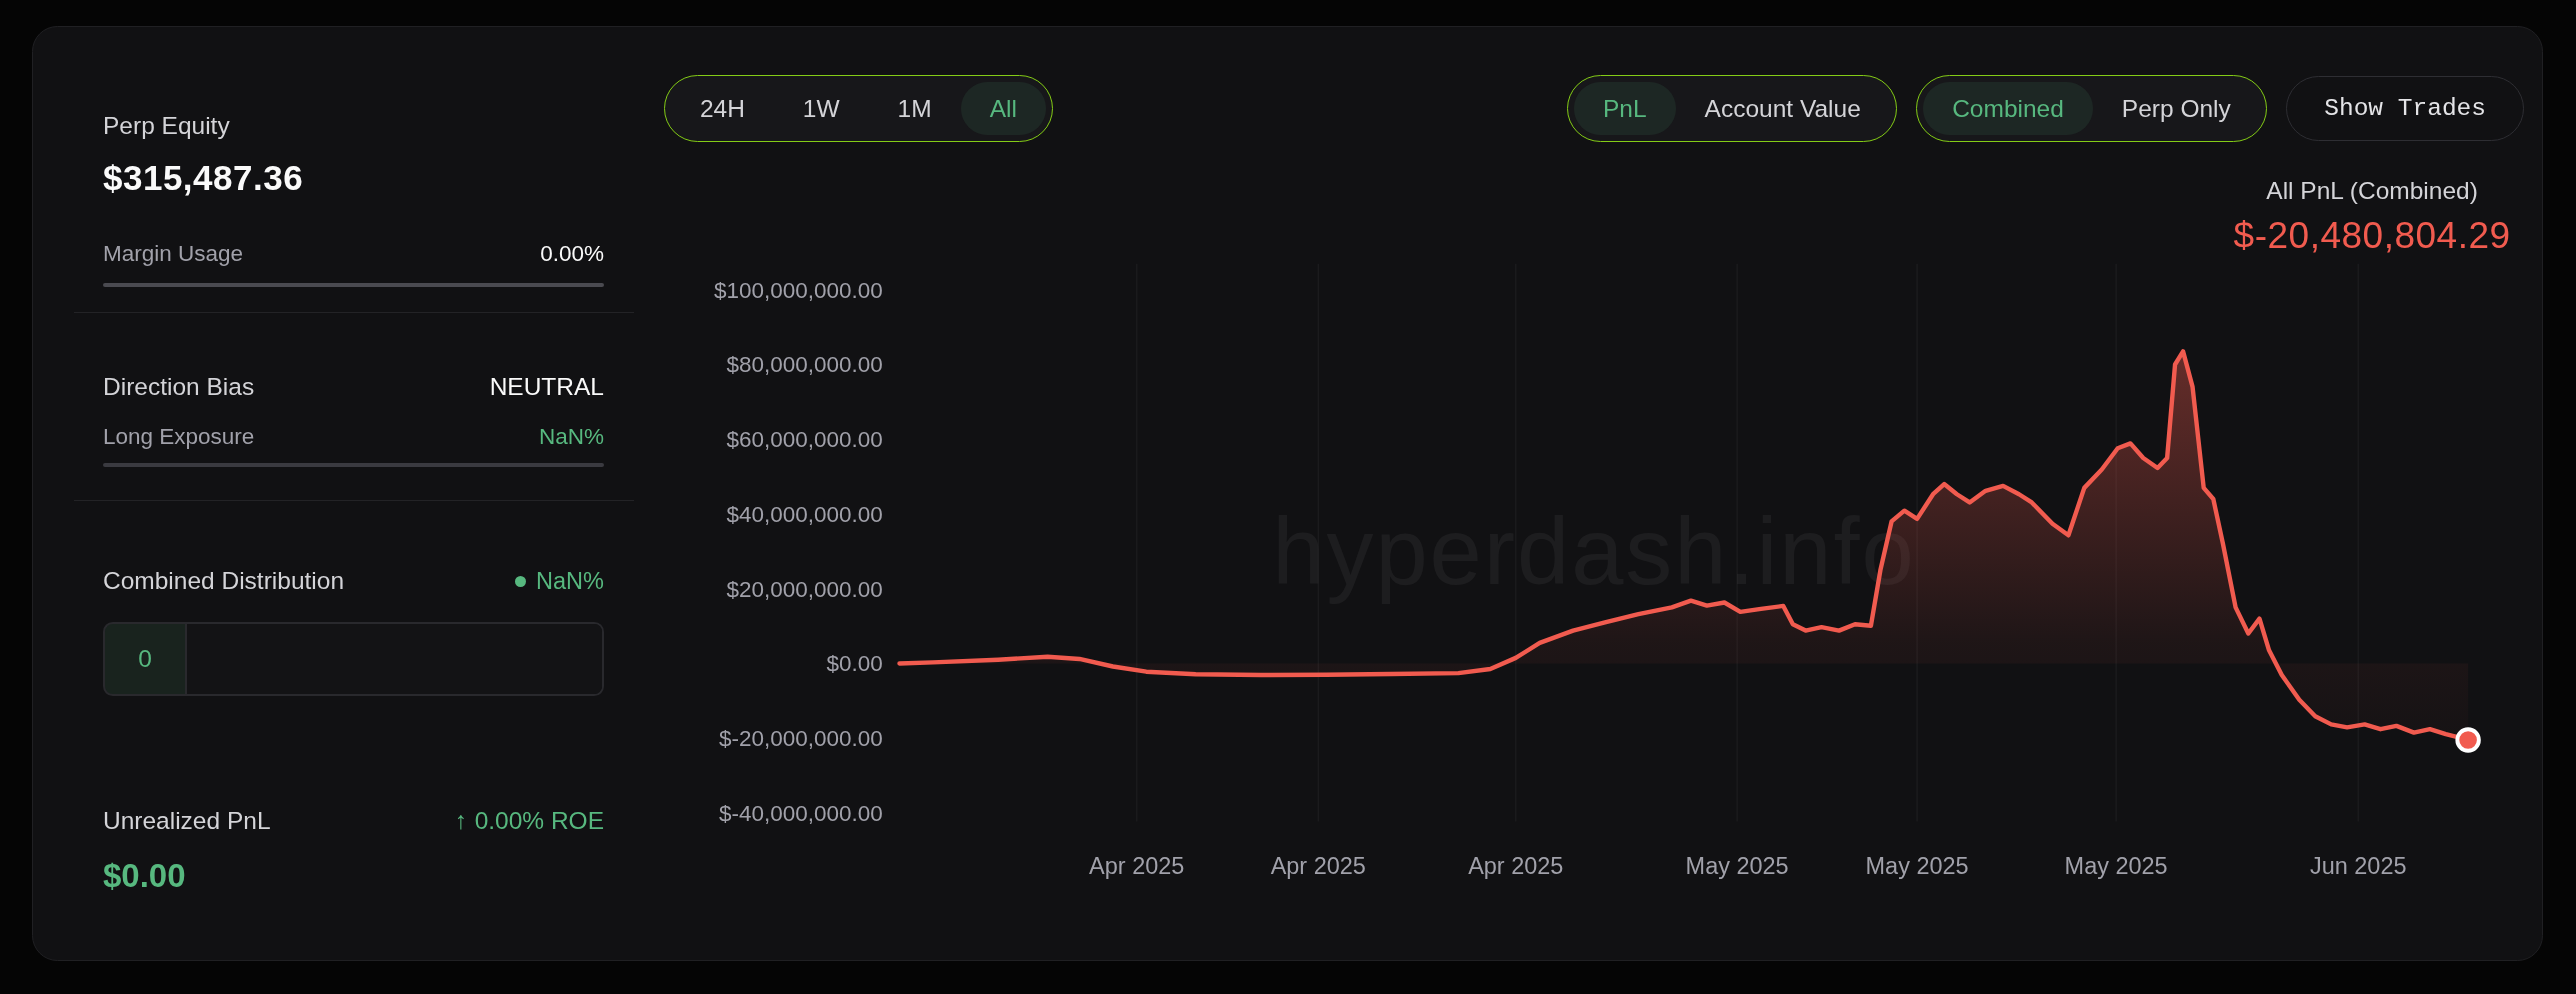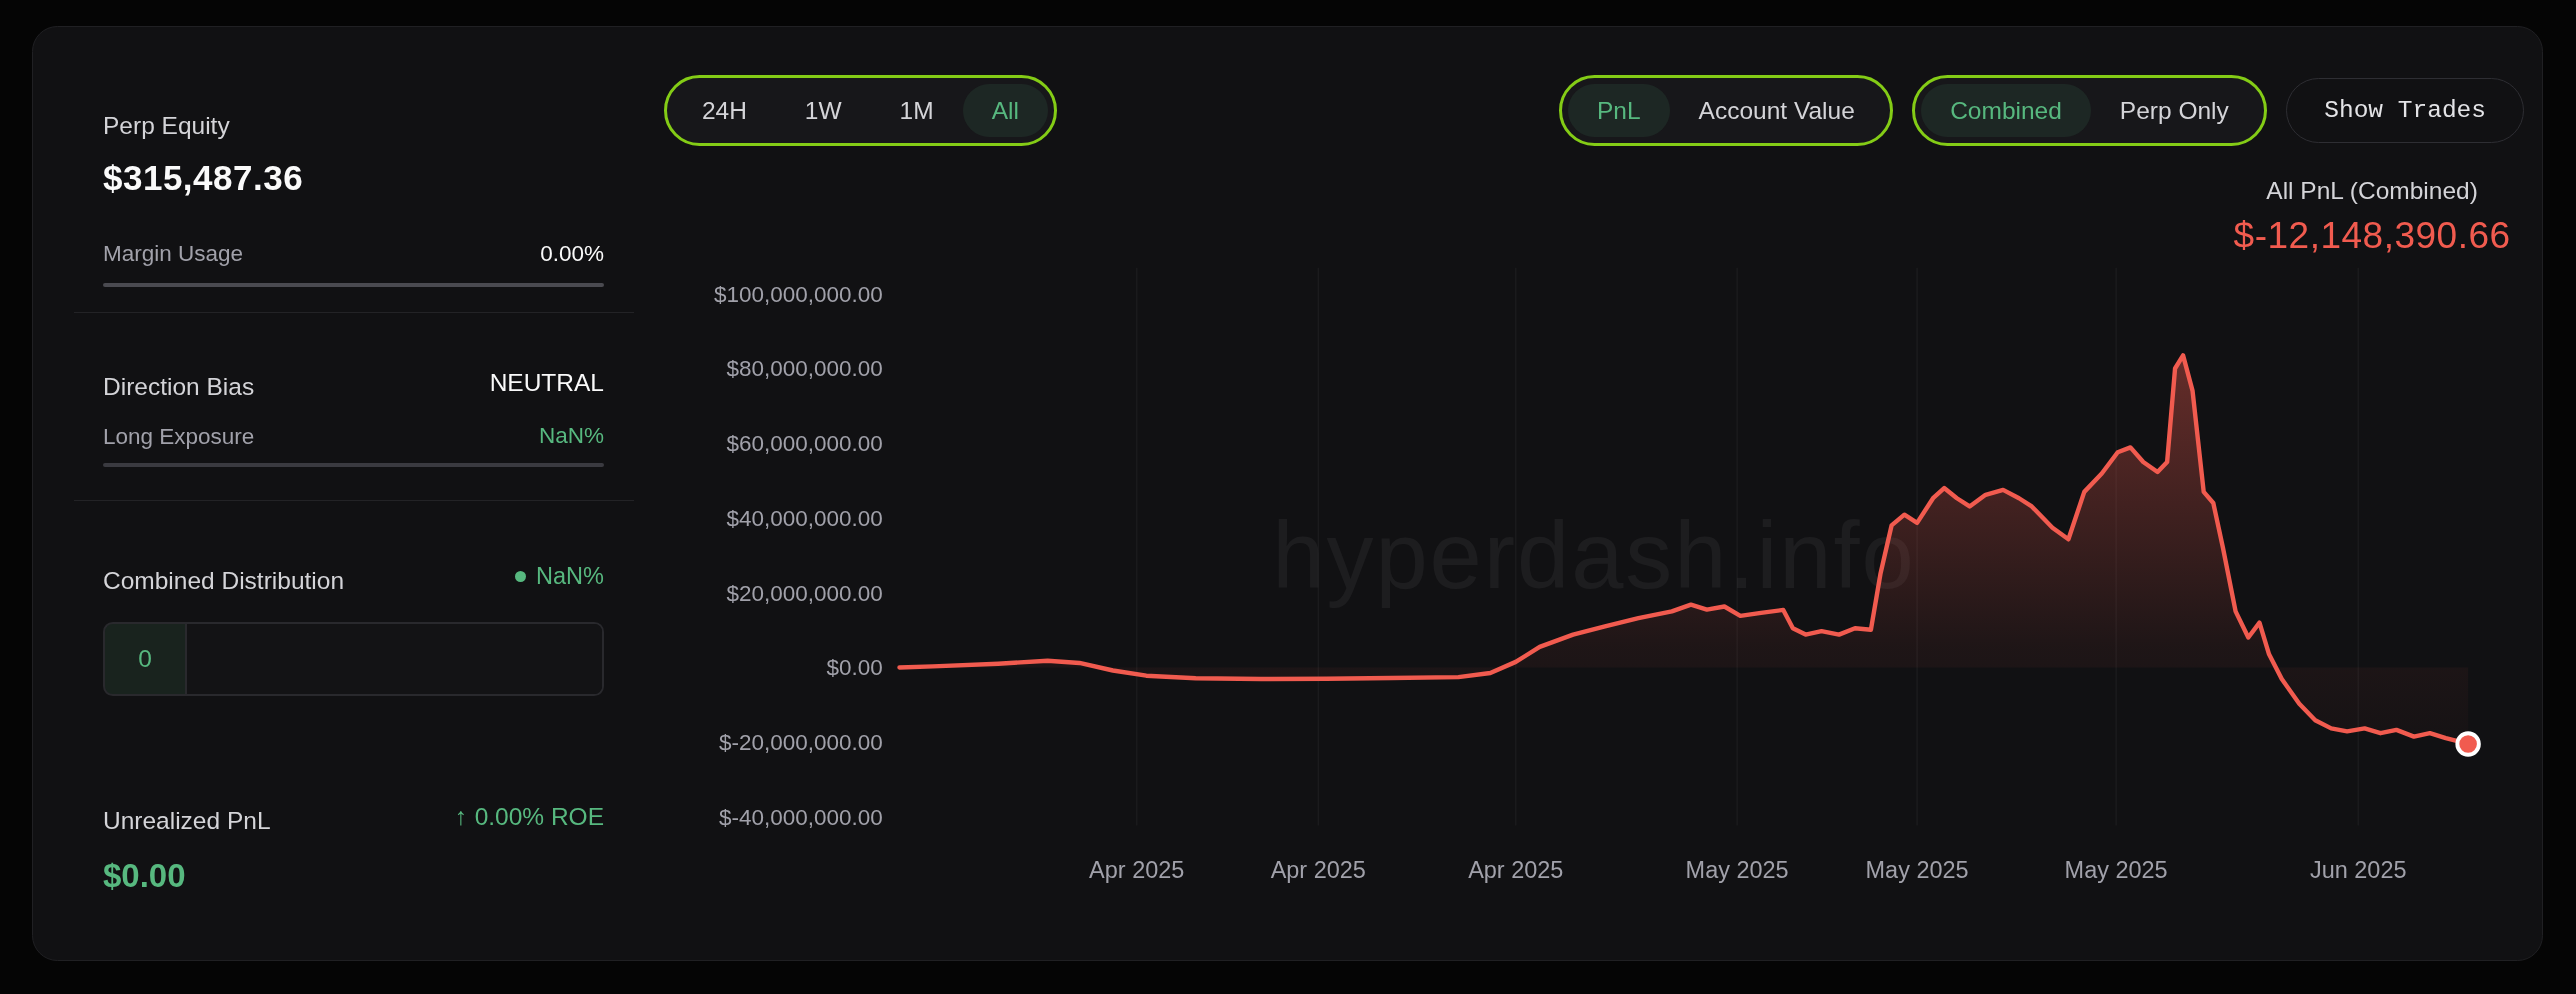--- a/index.html
+++ b/index.html
@@ -14,21 +14,21 @@
     background:#111113; border:1px solid #202023; border-radius:25.4px;
     display:flex; overflow:hidden;
   }
   
   .sidebar{ width:572px; flex:none; padding:76px 0 0 70px; }
   .sb-inner{ width:501px; }
   .label{ color:#d4d4d8; font-size:24.5px; line-height:29px;margin-top:8px; }
   .muted{ color:#a1a1aa; font-size:22.5px; line-height:27px; }
   .white{ color:#fafafa; font-size:22.5px; line-height:27px; }
   .big-value{ color:#fafafa; font-size:35px; line-height:43px; font-weight:700; margin-top:15.7px; letter-spacing:0.5px; }
-  .row{ display:flex; justify-content:space-between; align-items:center; }
+  .row{ display:flex; justify-content:space-between; align-items:flex-end; }
   .row.m-usage{ margin-top:41px; }
   .track{ margin-top:15.7px; height:3.9px; border-radius:2px; background:#4a4a50; width:100%; position:relative; overflow:hidden; }
   .track .fill{ position:absolute; left:0; top:0; bottom:0; background:#fafafa; }
   .divider{ border:none; border-top:1px solid #232326; margin:25.4px 0 0 -29px; width:560px; }
   .row.bias{ margin-top:51px; }
   .bias-val{ color:#fafafa; font-size:24.5px; font-weight:500; }
   .row.exposure{ margin-top:21.5px; }
   .green{ color:#57b87f; }
   .exp-val{ font-size:22.5px; }
   .track.exp{ margin-top:13.7px; background:#3a3a40; }
@@ -39,21 +39,21 @@
   .pd-box{ margin-top:27px; height:74px; border:2px solid #29292d; border-radius:9.8px; display:flex; overflow:hidden; background:#121214; }
   .pd-cell0{ width:82px; flex:none; background:rgba(87,184,127,0.10); border-right:2px solid #29292d;
              display:flex; align-items:center; justify-content:center; color:#57b87f; font-size:24.5px; }
   .pd-rest{ flex:1; background:#131315; }
   .row.unreal{ margin-top:102px; }
   .roe{ display:flex; align-items:center; gap:7.8px; color:#57b87f; font-size:24.5px; }
   .pnl-zero{ margin-top:19.6px; color:#57b87f; font-size:33px; line-height:41px; font-weight:600; }
   
   .main{ flex:1; position:relative; padding:48px 19.6px 0 59px; }
   .toolbar{ display:flex; justify-content:space-between; align-items:center; }
-  .seg{ display:flex; align-items:center; background:#17171a; border:3px solid #84cc16; border-radius:978px; padding:5.9px; }
+  .seg{ display:flex; align-items:center; background:#17171a; border:1px solid #84cc16; border-radius:978px; padding:5.9px; }
   .tab{ padding:11.7px 29px; border-radius:978px; color:#d4d4d8; font-size:24.5px; line-height:29px;
         background:transparent; border:none; font-family:"Liberation Sans",sans-serif; cursor:pointer; white-space:nowrap; }
   .tab.active{ color:#57b87f; background:rgba(87,184,127,0.10); }
   .right-controls{ display:flex; align-items:center; gap:19.6px; }
   .show-trades{ padding:16.6px 37px; border:1px solid #2e2e33; border-radius:978px; background:transparent;
         color:#e4e4e7; font-size:24.5px; line-height:29px; font-family:Liberation Mono, monospace; cursor:pointer; white-space:nowrap; }
   .pnl-header{ position:absolute; top:149px; right:33px; text-align:center; }
   .pnl-label{ color:#d4d4d8; font-size:24.5px; line-height:29px; }
   .pnl-value{ color:#f15b4f; font-size:37px; line-height:45px; font-weight:500; margin-top:7.8px; letter-spacing:0.5px; }
   .chart-wrap{ margin-top:26.4px; width:1860px; height:763px; }
@@ -143,21 +143,21 @@
         <div class="seg">
           <button class="tab active">Combined</button>
           <button class="tab">Perp Only</button>
         </div>
         <button class="show-trades">Show Trades</button>
       </div>
     </div>
 
     <div class="pnl-header">
       <div class="pnl-label">All PnL (Combined)</div>
-      <div class="pnl-value">$-12,148,390.66</div>
+      <div class="pnl-value">$-20,480,804.29</div>
     </div>
 
     <div class="chart-wrap">
       <svg id="chart-svg" width="1860" height="763" viewBox="0 0 1900 780">
           <defs>
             <linearGradient id="areaGrad" x1="0" y1="0" x2="0" y2="1">
               <stop offset="0%" stop-color="#f15b4f" stop-opacity="0.38"></stop>
               <stop offset="75%" stop-color="#f15b4f" stop-opacity="0.06"></stop>
               <stop offset="100%" stop-color="#f15b4f" stop-opacity="0.02"></stop>
             </linearGradient>

